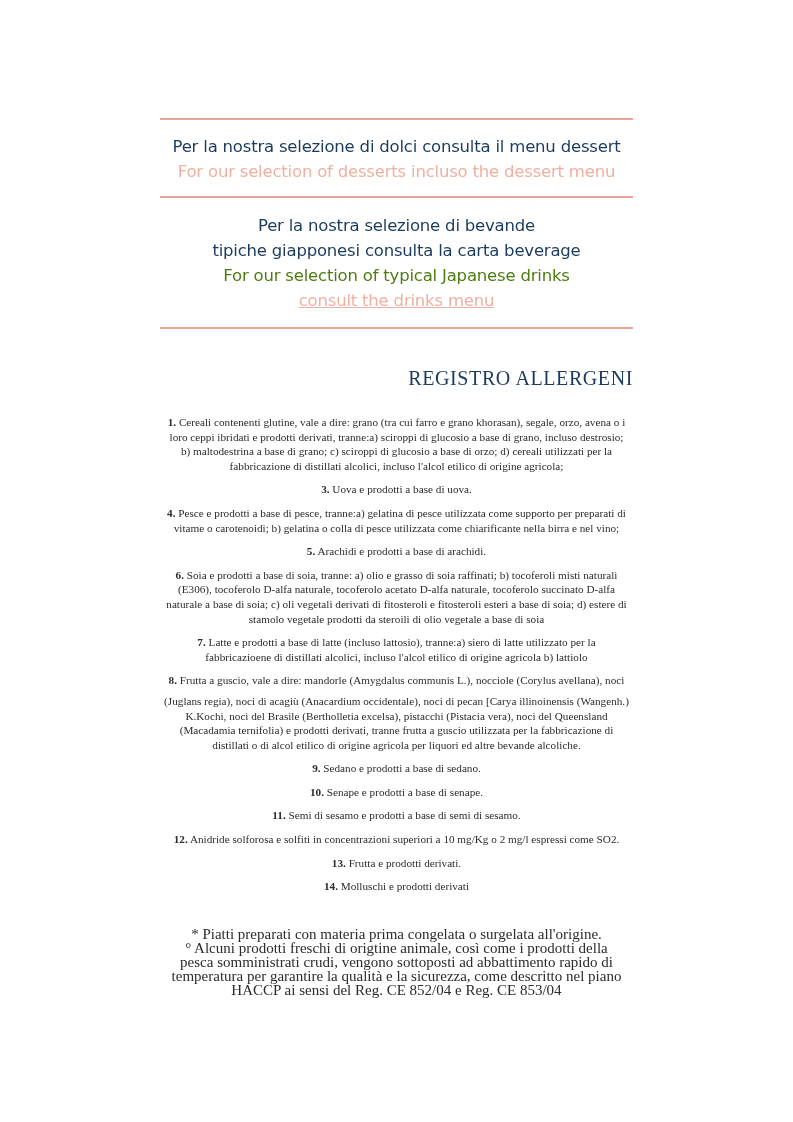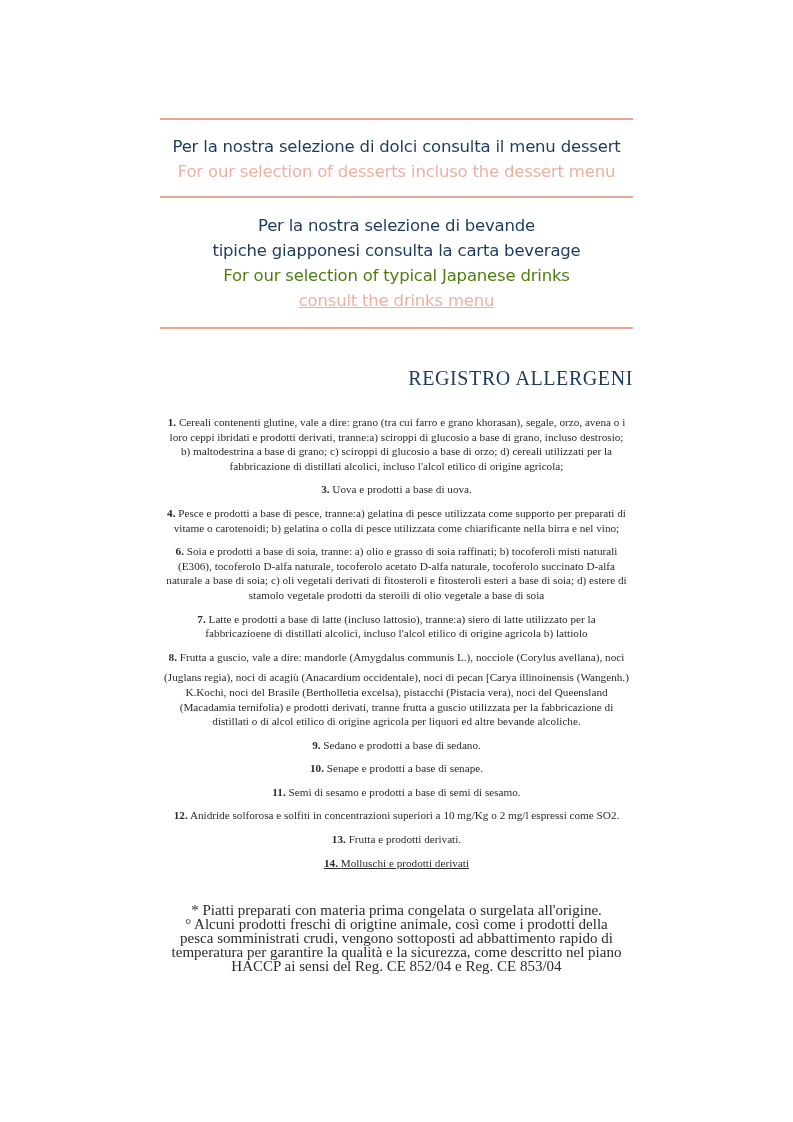--- a/index.html
+++ b/index.html
@@ -141,20 +141,24 @@
       <div class="allergen-item" style="color: rgb(43, 43, 43);">
         <span class="num">3.</span>
         <span>Uova e prodotti a base di uova.</span>
       </div>
 
       <div class="allergen-item" style="color: rgb(43, 43, 43);">
         <span class="num">4.</span>
         <span>Pesce e prodotti a base di pesce, tranne:a) gelatina di pesce utilizzata come supporto per preparati di vitame o carotenoidi; b) gelatina o colla di pesce utilizzata come chiarificante nella birra e nel vino;</span>
       </div>
 
+      <div class="allergen-item" style="color: rgb(43, 43, 43);">
+        <span class="num">5.</span>
+        <span>Arachidi e prodotti a base di arachidi.</span>
+      </div>
 
       <div class="allergen-item" style="color: rgb(43, 43, 43);">
         <span class="num">6.</span>
         <span>Soia e prodotti a base di soia, tranne: a) olio e grasso di soia raffinati; b) tocoferoli misti naturali (E306), tocoferolo D-alfa naturale, tocoferolo acetato D-alfa naturale, tocoferolo succinato D-alfa naturale a base di soia; c) oli vegetali derivati di fitosteroli e fitosteroli esteri a base di soia; d) estere di stamolo vegetale prodotti da steroili di olio vegetale a base di soia</span>
       </div>
 
       <div class="allergen-item" style="color: rgb(43, 43, 43);">
         <span class="num">7.</span>
         <span>Latte e prodotti a base di latte (incluso lattosio), tranne:a) siero di latte utilizzato per la fabbricazioene di distillati alcolici, incluso l'alcol etilico di origine agricola b) lattiolo</span>
       </div>
@@ -184,21 +188,21 @@
       <div class="allergen-item" style="color: rgb(43, 43, 43);">
         <span class="num">12.</span>
         <span>Anidride solforosa e solfiti in concentrazioni superiori a 10 mg/Kg o 2 mg/l espressi come SO2.</span>
       </div>
 
       <div class="allergen-item" style="color: rgb(43, 43, 43);">
         <span class="num">13.</span>
         <span>Frutta e prodotti derivati.</span>
       </div>
 
-      <div class="allergen-item" style="color: rgb(43, 43, 43); text-decoration: underline;">
+      <div class="allergen-item" style="color: rgb(43, 43, 43);">
         <span class="num">14.</span>
         <span>Molluschi e prodotti derivati</span>
       </div>
 
     </div>
 
     <div class="footnotes" style="color: rgb(43, 43, 43);">
       <span class="footnote-line">* Piatti preparati  con materia prima congelata o surgelata all'origine.</span>
       <span class="footnote-line">° Alcuni prodotti freschi di origtine animale, così come i prodotti della pesca somministrati crudi, vengono sottoposti ad abbattimento rapido di temperatura per garantire la qualità e la sicurezza, come descritto nel piano HACCP ai sensi del Reg. CE 852/04 e Reg. CE 853/04</span>
     </div>

